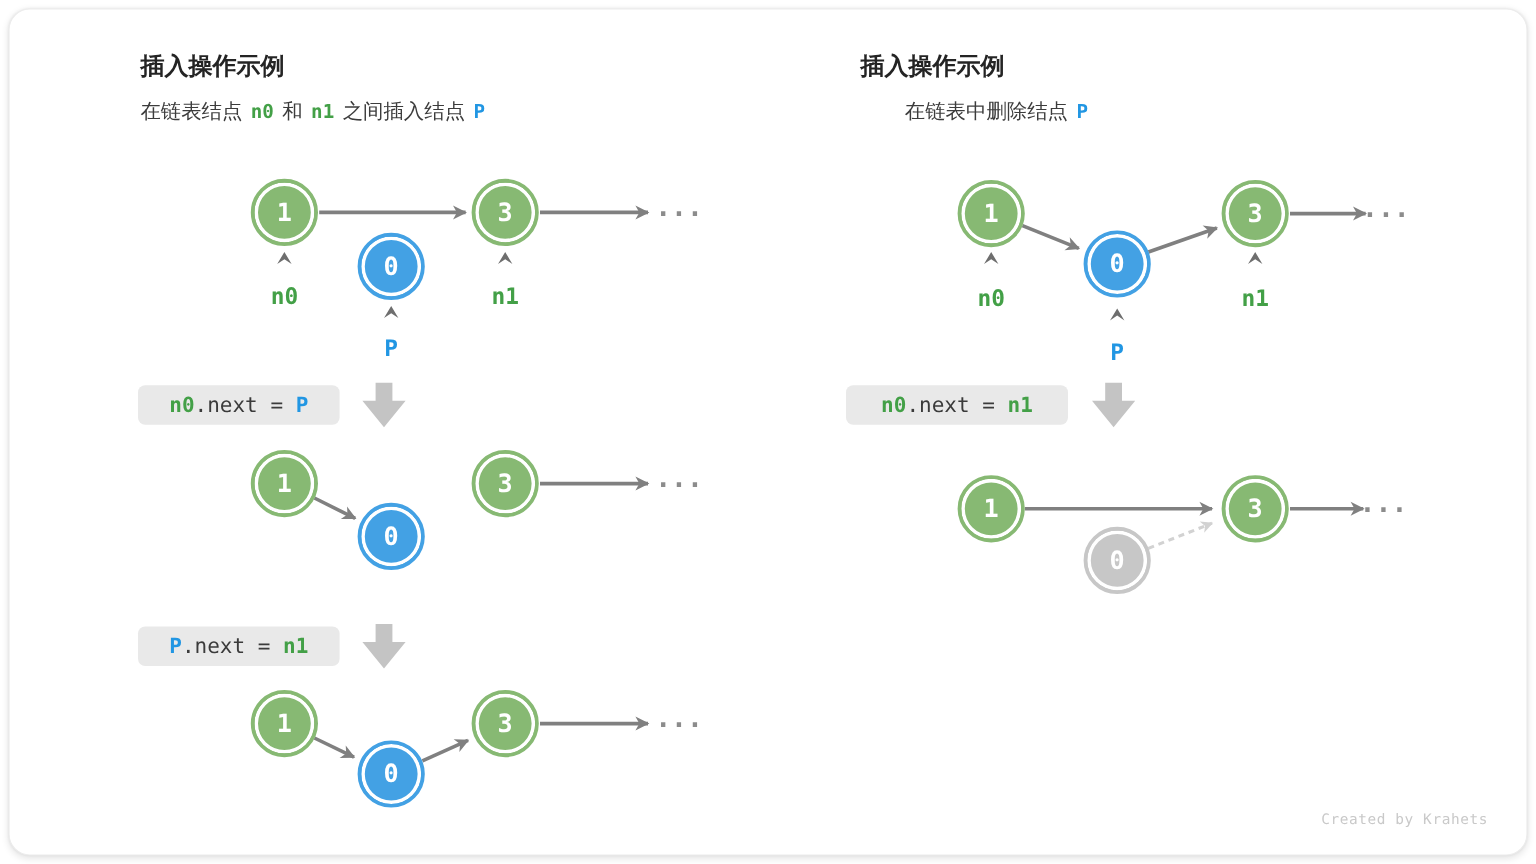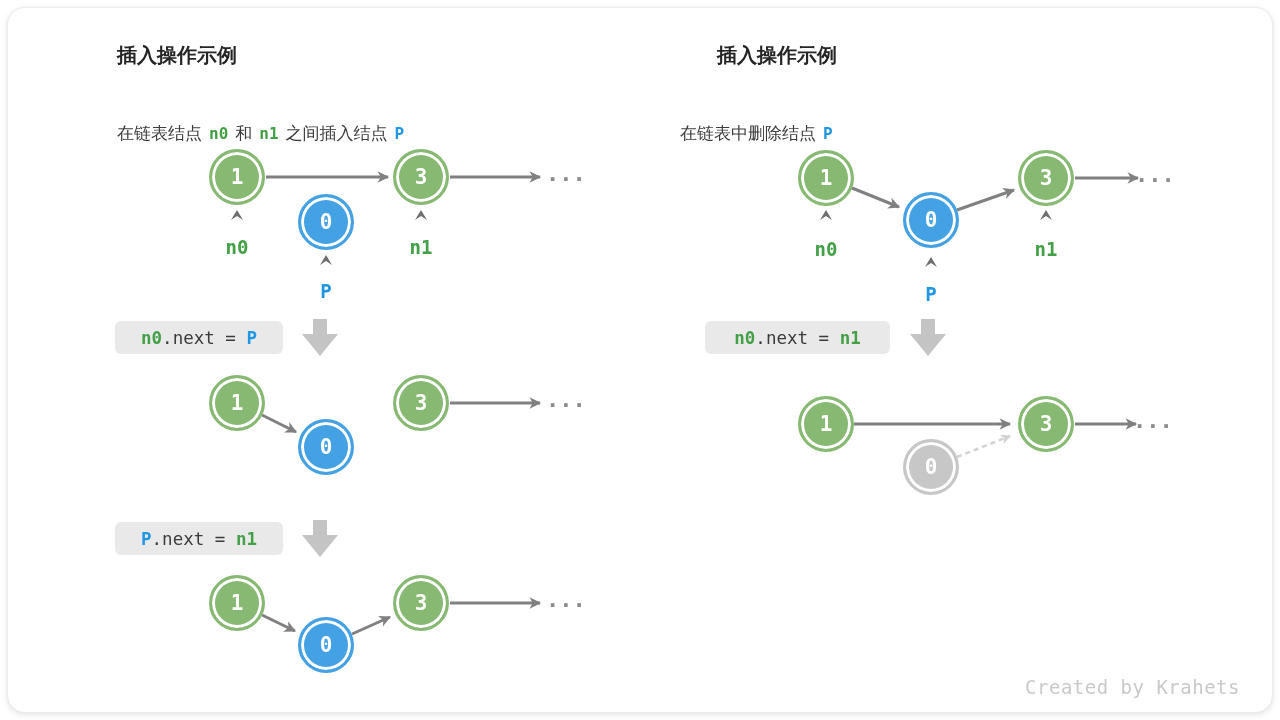--- a/index.html
+++ b/index.html
@@ -4,21 +4,21 @@
 <style>
   html,body { margin:0; padding:0; background:#ffffff; }
   .stage { position:relative; width:1280px; height:720px; overflow:hidden;
            font-family:"Liberation Sans","DejaVu Sans",sans-serif; }
   .card { position:absolute; left:7px; top:7px; right:7px; bottom:7px;
           background:#ffffff; border-radius:18px; border:1px solid #ececec;
           box-shadow:0 2px 6px rgba(0,0,0,.10), 0 0 2px rgba(0,0,0,.05); }
   .overlay { position:absolute; left:0; top:0; width:1280px; height:720px; pointer-events:none; }
 
   .title { position:absolute; font-weight:bold; font-size:20px; color:#242424; }
-  .subtitle { position:absolute; font-size:17px; color:#3c3c3c; white-space:nowrap;margin-top:41px; }
+  .subtitle { position:absolute; font-size:17px; color:#3c3c3c; white-space:nowrap; }
   .subtitle .code { font-family:"DejaVu Sans Mono",monospace; font-weight:bold; font-size:16px; margin:0 7px; }
 
   .node { position:absolute; width:56px; height:56px; border-radius:50%;
           box-sizing:border-box; display:flex; align-items:center; justify-content:center;
           box-shadow: inset 0 0 0 3px #fff;
           font-family:"DejaVu Sans Mono",monospace; font-weight:bold; font-size:21px; color:#fff; }
   .node.g { background:#87b973; border:3px solid #87b973; }
   .node.b { background:#43a1e4; border:3px solid #43a1e4; }
   .node.x { background:#c7c7c7; border:3px solid #c7c7c7; }
 
@@ -29,36 +29,36 @@
 
   .codebox { position:absolute; height:33px; background:#e9e9e9; border-radius:6px;
              display:flex; align-items:center; justify-content:center; white-space:pre;
              font-family:"DejaVu Sans Mono",monospace; font-size:17.5px; color:#3b3b3b; }
   .codebox .lhs, .codebox .rhs { font-weight:bold; }
 
   .ellipsis { position:absolute; font-family:"DejaVu Sans Mono",monospace;
               font-weight:bold; font-size:22px; line-height:22px; color:#8c8c8c; }
 
   .credit { position:absolute; right:40px; top:676px;
-            font-family:"DejaVu Sans Mono",monospace; font-size:19px;
+            font-family:"DejaVu Sans Mono",monospace; font-size:12px;
             letter-spacing:.5px; color:#c9c9c9; }
 </style>
 </head>
 <body>
 
 <div class="stage">
   <div class="card"></div>
 
   <div class="title" style="left:117px; top:42px;">插入操作示例</div>
   <div class="subtitle" style="left:117px; top:81px;">
     <span>在链表结点</span><span class="code green">n0</span><span>和</span><span class="code green">n1</span><span>之间插入结点</span><span class="code blue">P</span>
   </div>
 
   <div class="title" style="left:717px; top:42px;">插入操作示例</div>
-  <div class="subtitle" style="left:680px; top:81px;">
+  <div class="subtitle" style="left:754px; top:81px;">
     <span>在链表中删除结点</span><span class="code blue">P</span>
   </div>
 
   <svg class="overlay">
     <defs>
       <marker id="ah" viewBox="0 0 12 12" refX="10" refY="6" markerWidth="14" markerHeight="14" markerUnits="userSpaceOnUse" orient="auto">
         <path d="M1,1 L11,6 L1,11 L3.8,6 Z" fill="#808080"></path>
       </marker>
       <marker id="ahl" viewBox="0 0 12 12" refX="10" refY="6" markerWidth="12" markerHeight="12" markerUnits="userSpaceOnUse" orient="auto">
         <path d="M1,1 L11,6 L1,11 L3.8,6 Z" fill="#d2d2d2"></path>

